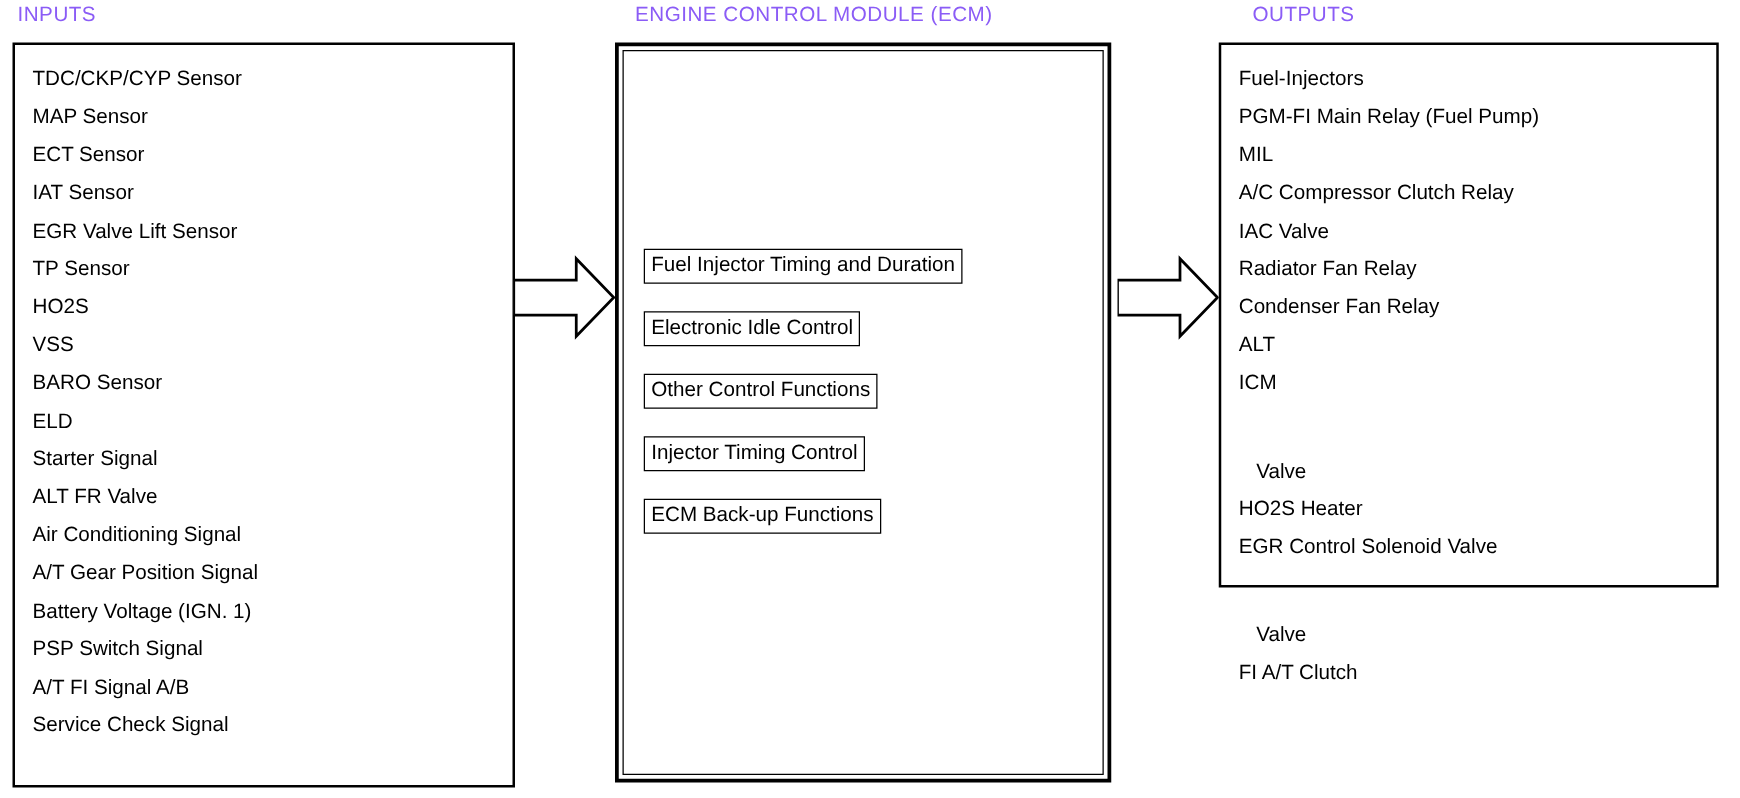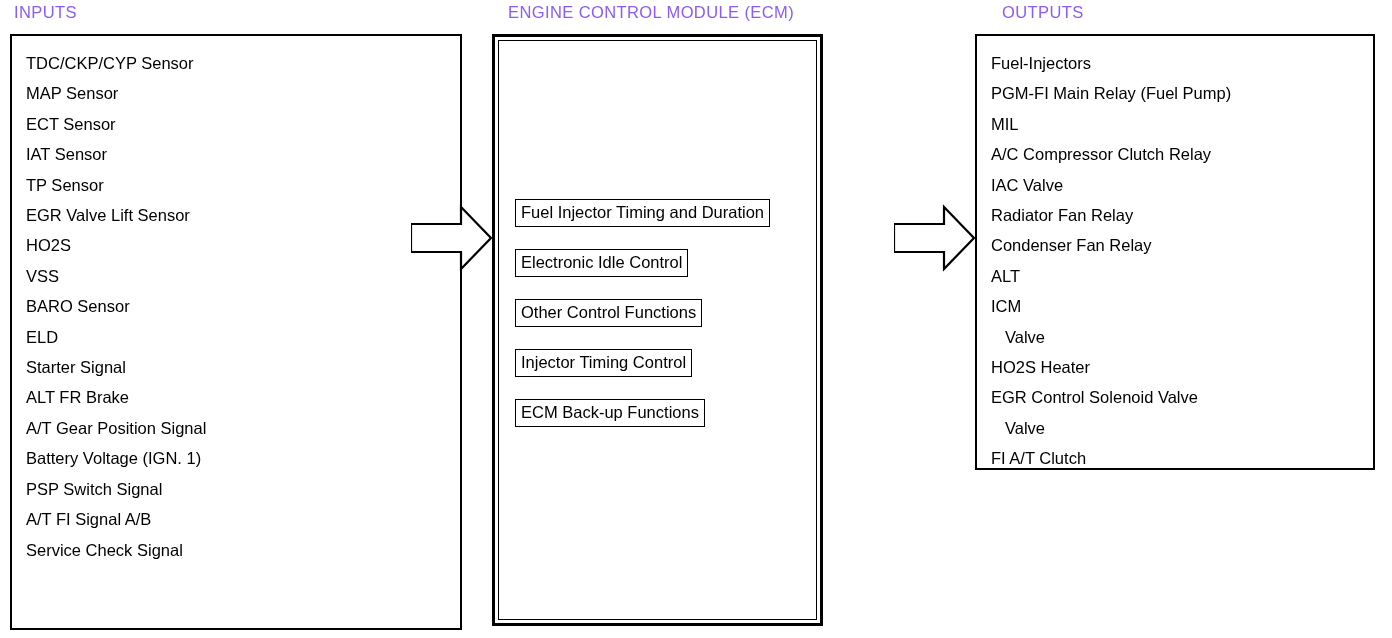--- a/index.html
+++ b/index.html
@@ -33,28 +33,28 @@
   #ecm-heading     { left: 508px; top: 2px; }
   #outputs-heading { left: 978px; top: 2px; margin-left: 24px; }
 
   
   .panel {
     position: absolute;
     box-sizing: border-box;
     background: #ffffff;
     border: 2px solid #000000;
   }
-  #inputs-panel  { left: 10px;  top: 34px; width: 452px; height: 596px; }
+  #inputs-panel  { left: 10px;  top: 34px; width: 402px; height: 596px; }
   #outputs-panel { left: 975px; top: 34px; width: 400px; height: 436px; }
 
   
   #ecm-panel {
     left: 492px;
     top: 34px;
-    width: 331px;
+    width: 397px;
     height: 592px;
     border: 3px solid #000000;
     padding: 3px;
   }
   #ecm-inner {
     width: 100%;
     height: 100%;
     box-sizing: border-box;
     border: 1.5px solid #000000;
     position: relative;
@@ -73,20 +73,21 @@
   }
   .signal-list li {
     font-size: 16.5px;
     line-height: 30.4px;
     white-space: nowrap;
     color: #000;
   }
   .signal-list li .cont {
     display: block;
     padding-left: 14px;
+    margin-top: 40px;
   }
 
   
   #ecm-functions {
     position: absolute;
     left: 16px;
     top: 158px;
     right: 8px;
   }
   .fn-box {
@@ -121,28 +122,29 @@
   <div class="col-heading" id="inputs-heading">INPUTS</div>
   <div class="col-heading" id="ecm-heading">ENGINE CONTROL MODULE (ECM)</div>
   <div class="col-heading" id="outputs-heading">OUTPUTS</div>
 
   <div class="panel" id="inputs-panel">
     <ul class="signal-list" id="inputs-list">
         <li>TDC/CKP/CYP Sensor</li>
         <li>MAP Sensor</li>
         <li>ECT Sensor</li>
         <li>IAT Sensor</li>
+        <li>EGR Valve Lift Sensor</li>
         <li>TP Sensor</li>
-        <li>EGR Valve Lift Sensor</li>
         <li>HO2S</li>
         <li>VSS</li>
         <li>BARO Sensor</li>
         <li>ELD</li>
         <li>Starter Signal</li>
-        <li>ALT FR Brake</li>
+        <li>ALT FR Valve</li>
+        <li>Air Conditioning Signal</li>
         <li>A/T Gear Position Signal</li>
         <li>Battery Voltage (IGN. 1)</li>
         <li>PSP Switch Signal</li>
         <li>A/T FI Signal A/B</li>
         <li>Service Check Signal</li>
       </ul>
   </div>
 
   <div class="block-arrow" id="arrow-inputs-to-ecm">
     <svg viewBox="0 0 82 68" preserveAspectRatio="none" aria-hidden="true">

